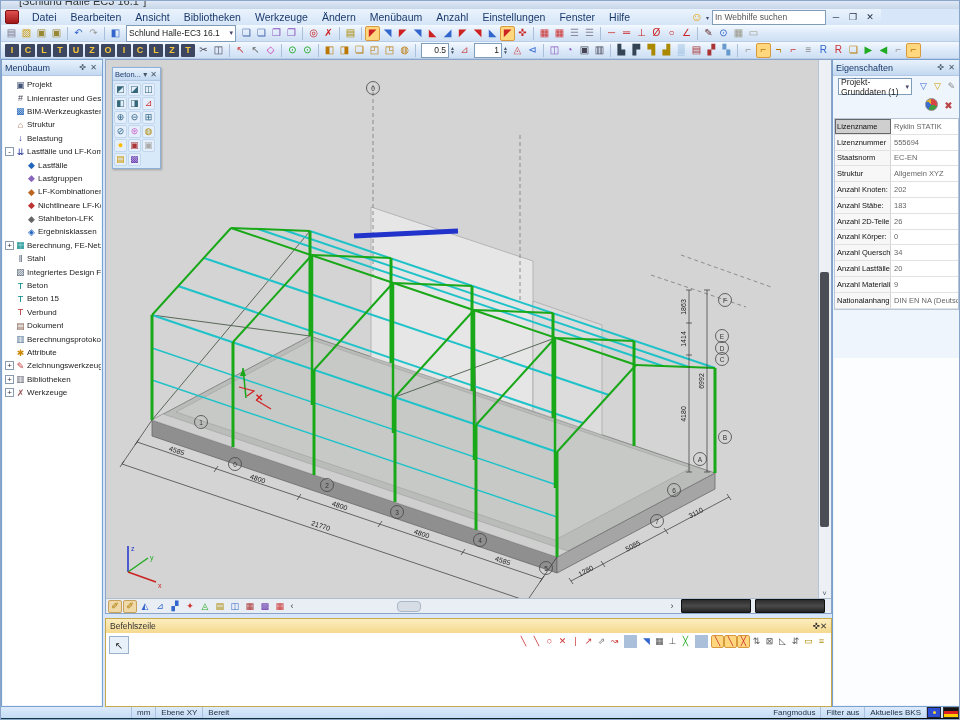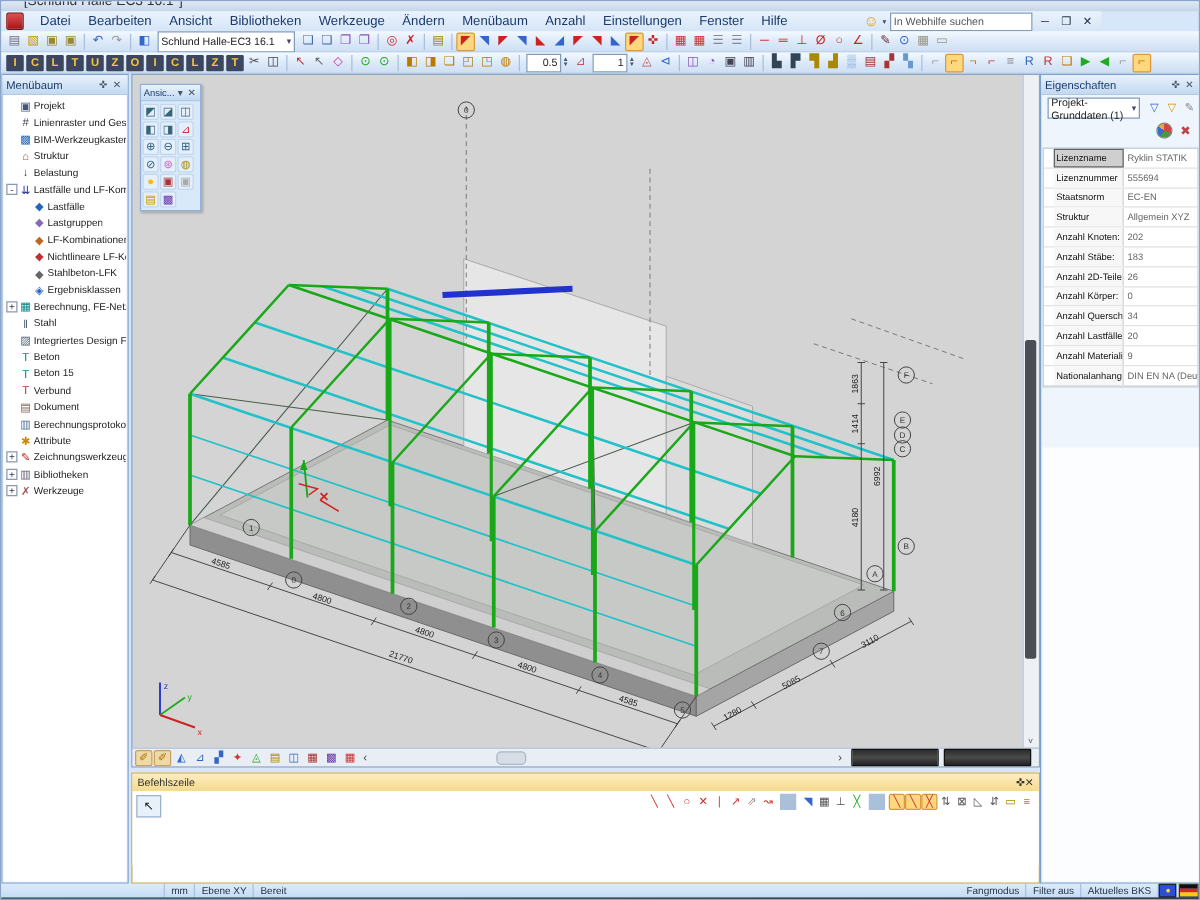--- a/index.html
+++ b/index.html
@@ -59,21 +59,21 @@
   #palette .body{display:flex;flex-wrap:wrap;padding:2px 1px;gap:1px;}
   #palette .ti{width:13px;height:13px;font-size:9px;background:#e4effb;border:1px solid #c2d6ee;box-sizing:border-box;}
   
   #rightpanel{left:831px;top:58px;width:129px;height:648px;}
   #propbar{display:flex;align-items:center;padding:2px 2px;gap:2px;}
   #propbar .combo{flex:1;height:15px;}
   #propbar .ti{width:13px;height:13px;font-size:9px;}
   #propbar2{display:flex;justify-content:flex-end;gap:3px;padding:1px 4px 3px 0;}
   .pie{width:11px;height:11px;border-radius:50%;background:conic-gradient(#d84343 0 30%,#3f9e3f 30% 60%,#3b6bd0 60% 85%,#e0b030 85%);border:1px solid #888;}
   #propgrid{margin:2px 1px;background:#fff;border:1px solid #b8c6d8;}
-  .prow{display:flex;height:14.8px;border-bottom:1px solid #e2e2e2;font-size:7.5px;align-items:stretch;padding-left:8px;}
+  .prow{display:flex;height:14.8px;border-bottom:1px solid #e2e2e2;font-size:7.5px;align-items:stretch;}
   .plab{width:56px;flex:none;display:flex;align-items:center;padding-left:2px;color:#111;border-right:1px solid #d5d5d5;background:#f7f7f7;box-sizing:border-box;white-space:nowrap;overflow:hidden;}
   .plab.sel{background:#cfcfcf;outline:1px solid #666;outline-offset:-1px;}
   .pval{flex:1;display:flex;align-items:center;padding-left:3px;color:#666;white-space:nowrap;overflow:hidden;}
   #proprest{position:absolute;left:1px;right:1px;bottom:1px;top:298px;background:#fbfdff;}
   
   #cmdpanel{position:absolute;left:104px;top:617px;width:727px;height:89px;border:1px solid #c8a84a;box-sizing:border-box;background:#fff;}
   #cmdhead{height:14px;background:linear-gradient(#fdeec0,#f4d98e);display:flex;align-items:center;font-size:8.5px;color:#333;padding:0 4px;}
   #cmdhead .sp{flex:1;}
   #cmdbody{position:absolute;left:0;right:0;top:14px;bottom:13px;background:#fff;}
   #cursorbtn{position:absolute;left:3px;top:3px;width:18px;height:16px;border:1px solid #9ab2cc;background:#e8f0fa;font-size:10px;color:#222;display:flex;align-items:center;justify-content:center;}
@@ -604,21 +604,21 @@
         <line x1="22" y1="512" x2="42" y2="498" stroke="#22aa22" stroke-width="1.5"></line>
         <line x1="22" y1="512" x2="50" y2="522" stroke="#cc2222" stroke-width="1.5"></line>
         <text x="25" y="491" fill="#2233cc">z</text>
         <text x="44" y="500" fill="#22aa22">y</text>
         <text x="52" y="528" fill="#cc2222">x</text>
       </g>
     </svg>
 
     <div id="palette">
       <div class="phead">
-        <span>Ansic...</span>
+        <span>Beton...</span>
         <span class="sp"></span>
         <span class="hic">▾</span>
         <span class="hic">✕</span>
       </div>
       <div class="body">
 
       <span class="ti" style="color: rgb(51, 102, 119);">◩</span>
           <span class="ti" style="color: rgb(51, 102, 119);">◪</span>
           <span class="ti" style="color: rgb(51, 102, 119);">◫</span>
           <span class="ti" style="color: rgb(51, 102, 119);">◧</span>

